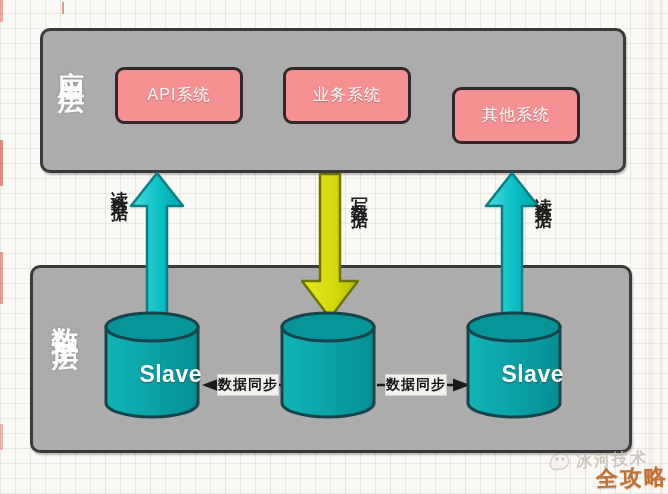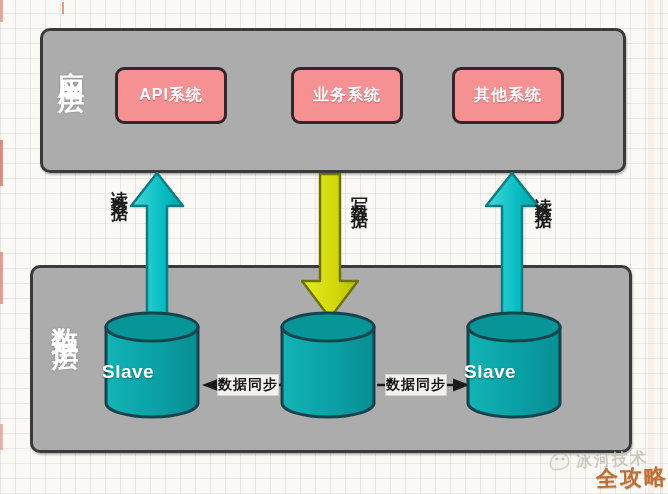--- a/index.html
+++ b/index.html
@@ -19,39 +19,39 @@
   #app-layer{left:40px;top:28px;width:586px;height:145px;}
   #data-layer{left:30px;top:265px;width:602px;height:188px;}
   .v-label{
     position:absolute;writing-mode:vertical-rl;text-orientation:upright;
     color:#fff;font-weight:bold;font-size:27px;letter-spacing:9px;
     text-shadow:0 0 2px rgba(90,90,90,.5);
   }
   #app-layer .v-label{left:10px;top:18px;}
   #data-layer .v-label{left:14px;top:38px;}
   .sys-box{
-    position:absolute;top:36px;width:112px;height:57px;box-sizing:border-box;
+    position:absolute;top:36px;width:128px;height:57px;box-sizing:border-box;
     background:#f59193;border:3px solid #33272b;border-radius:9px;
     display:flex;align-items:center;justify-content:center;
-    color:#fff;font-weight:bold;font-size:16px;letter-spacing:1px;
+    color:#fff;font-weight:normal;font-size:16px;letter-spacing:1px;
     text-shadow:0 1px 1px rgba(160,80,80,.6);
   }
-  #sys-api{left:72px;} #sys-biz{left:248px;} #sys-other{left:409px;}
+  #sys-api{left:72px;} #sys-biz{left:240px;} #sys-other{left:409px;margin-top:20px;}
   .flow-label{
     position:absolute;writing-mode:vertical-rl;text-orientation:upright;
     color:#1d1d1d;font-weight:600;font-size:17px;letter-spacing:7px;
   }
   #flow-read-left{left:108px;top:177px;}
   #flow-write{left:348px;top:184px;}
   #flow-read-right{left:532px;top:184px;}
   .arrow-svg{position:absolute;}
   .cylinder{position:absolute;width:100px;height:112px;}
   .cyl-label{
-    position:absolute;top:52px;left:0;width:100%;text-align:left;
-    color:#fff;font-weight:bold;font-size:19px;letter-spacing:.5px;
+    position:absolute;top:52px;left:0;width:100%;text-align:right;
+    color:#fff;font-weight:bold;font-size:23px;letter-spacing:.5px;
     text-shadow:0 1px 2px rgba(0,60,60,.5);
   }
   .sync-label{
     position:absolute;background:#f4f2ee;color:#141414;font-weight:bold;
     font-size:14px;padding:1px 0;letter-spacing:1px;border:1px solid rgba(120,120,120,.25);
   }
   .edge-mark{position:absolute;}
   .watermark{position:absolute;left:548px;top:446px;width:120px;height:48px;}
   .wm-name{
     position:absolute;left:28px;top:4px;font-size:16px;color:#c5bfb5;

